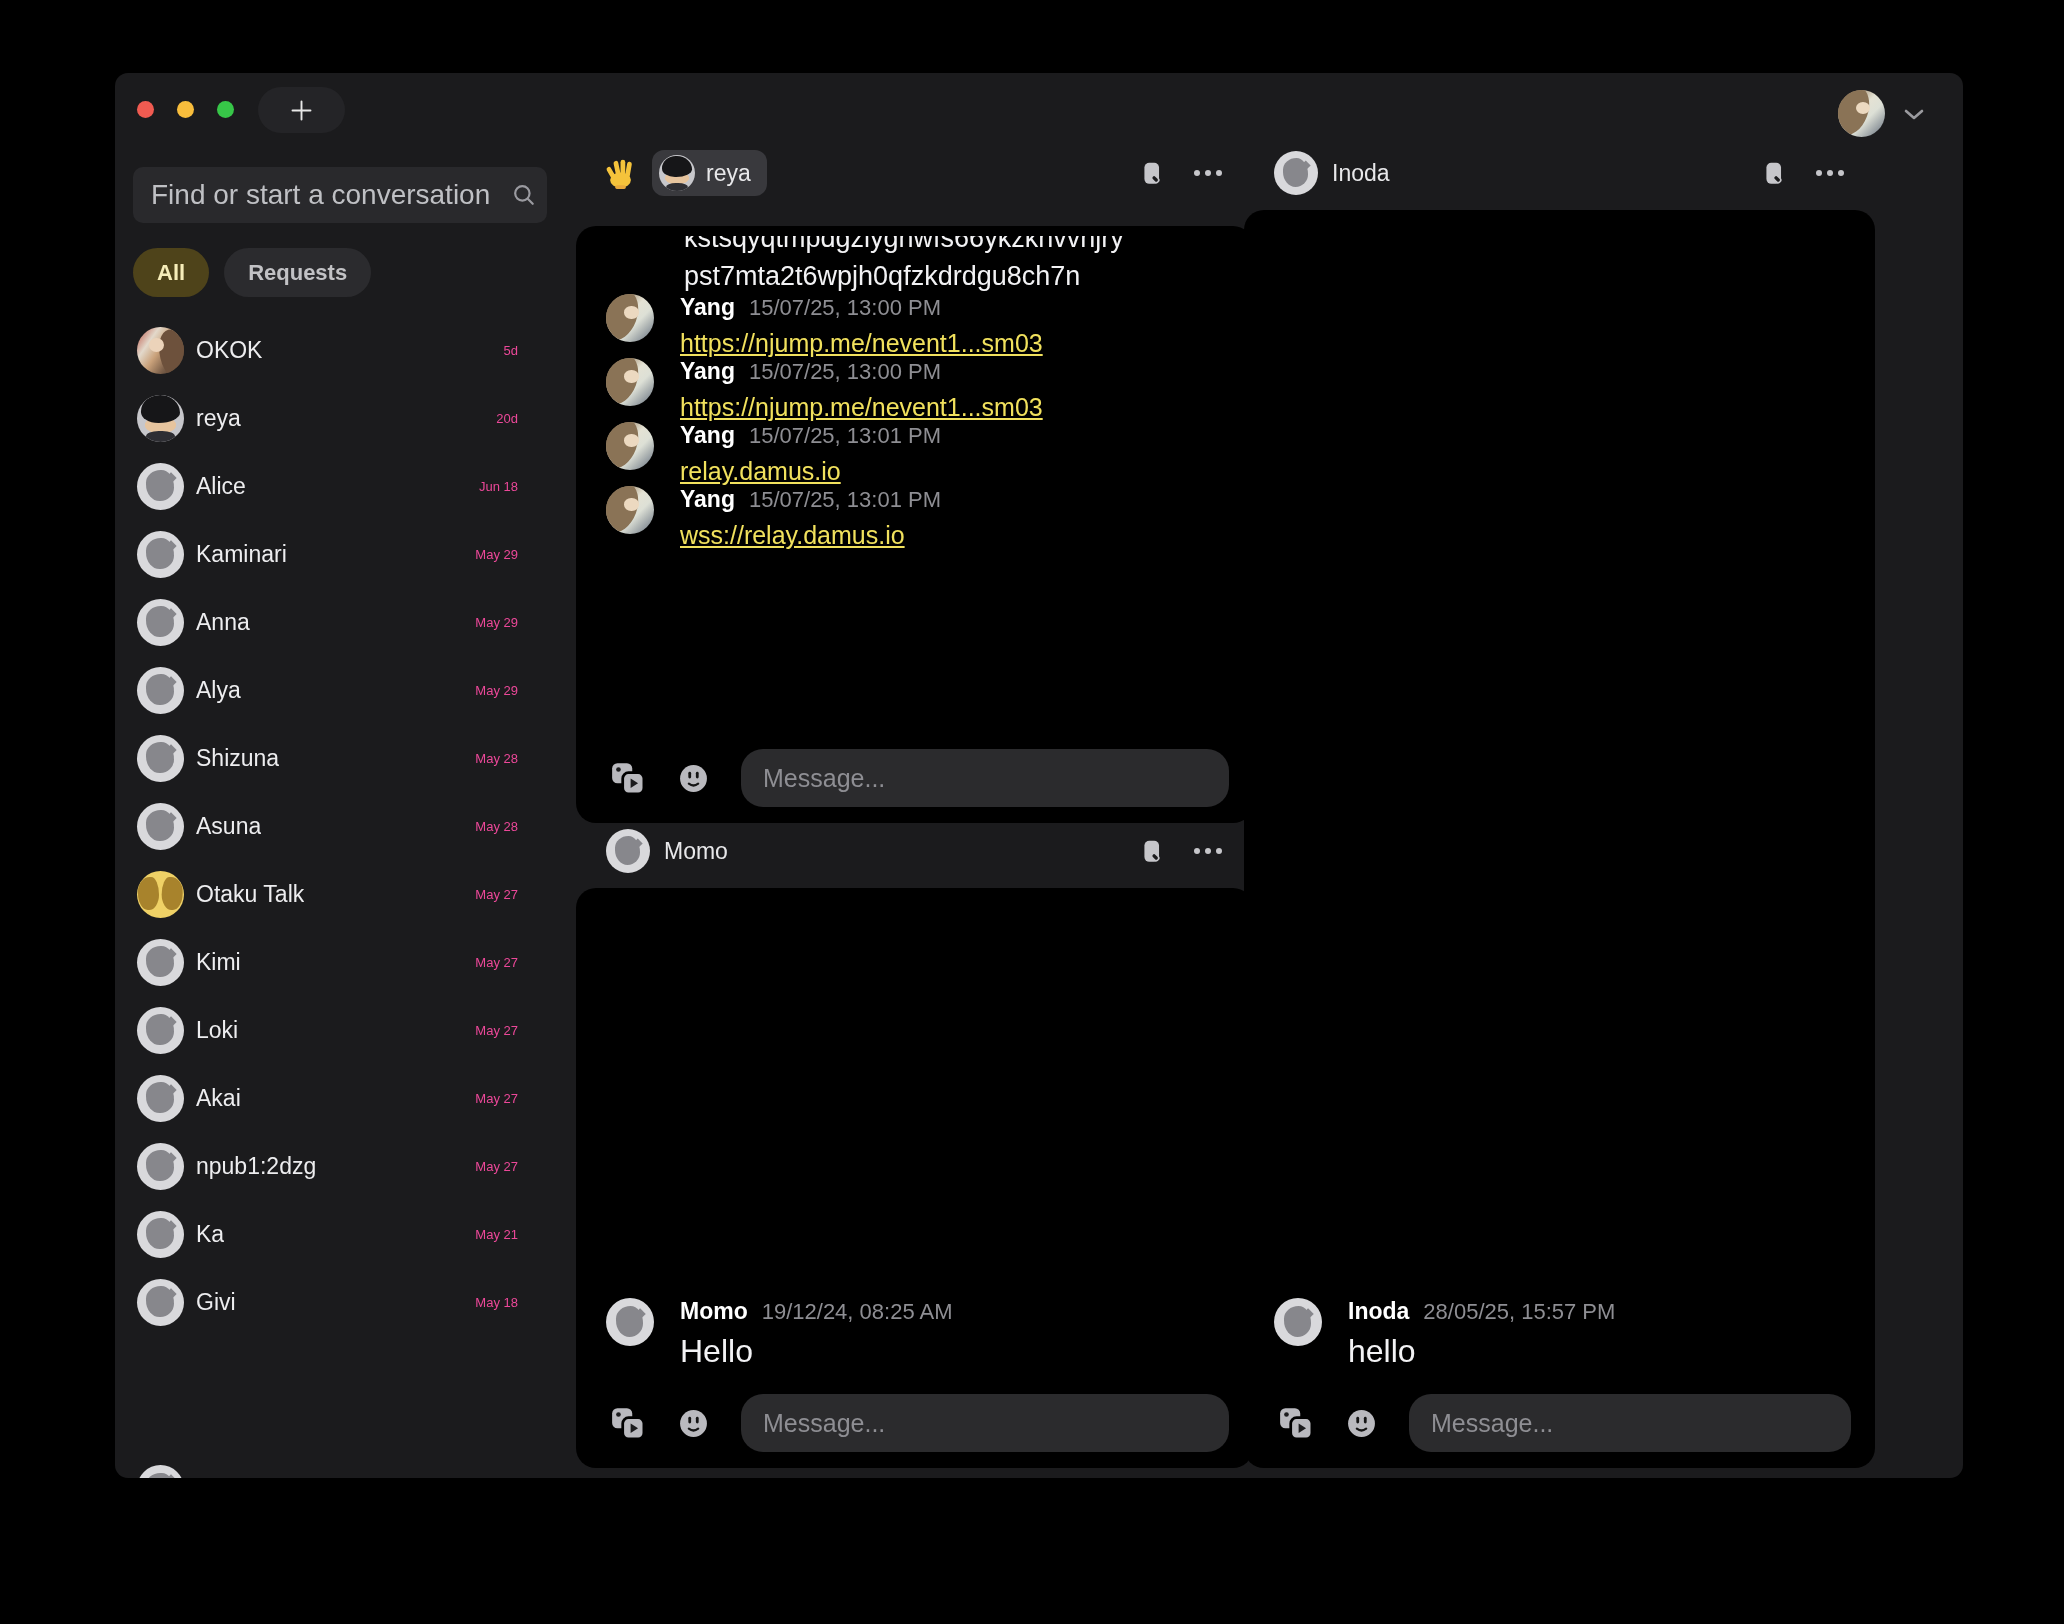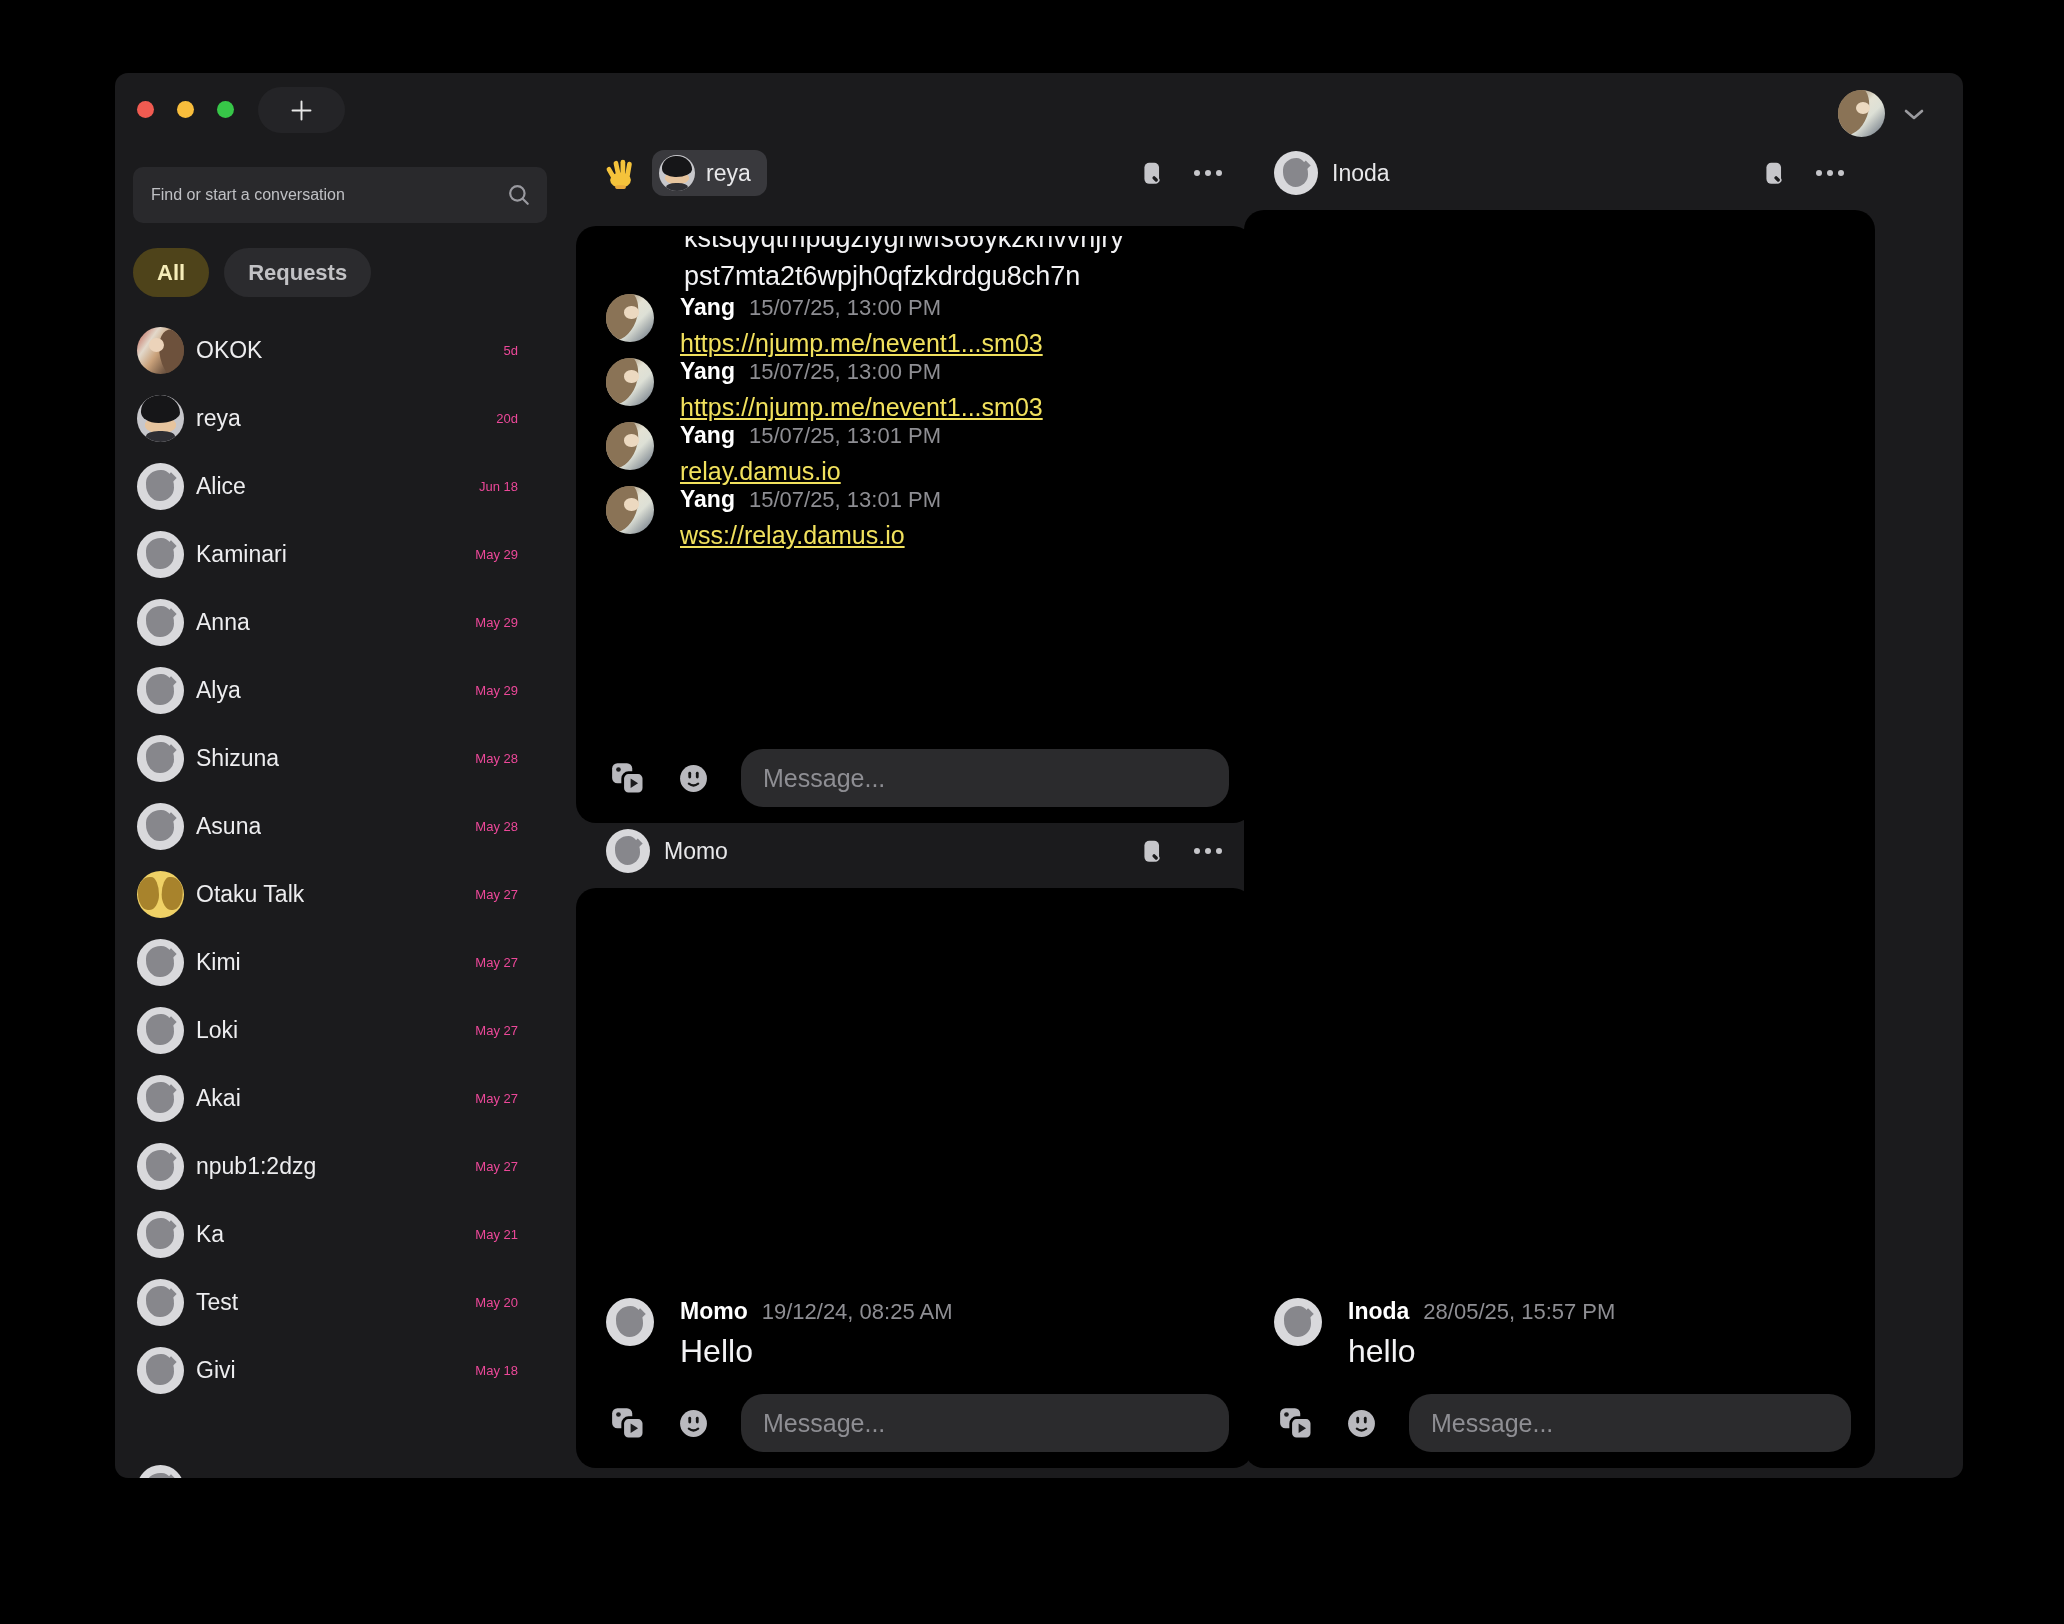--- a/index.html
+++ b/index.html
@@ -14,21 +14,21 @@
   .lights{position:absolute;left:22px;top:28px;display:flex;gap:23px;}
   .light{width:17px;height:17px;border-radius:50%;}
   .light.red{background:#f05b51;}
   .light.yellow{background:#f8bd3c;}
   .light.green{background:#37c648;}
   .newchat{position:absolute;left:143px;top:14px;width:87px;height:46px;border-radius:23px;
            background:#242427;display:flex;align-items:center;justify-content:center;cursor:pointer;}
   .search{position:absolute;left:18px;top:94px;width:414px;height:56px;border-radius:10px;
           background:#29292c;display:flex;align-items:center;}
   .search input{flex:1;background:transparent;border:none;outline:none;color:#e8e8ea;
-                font-size:16px;padding:0 0 0 18px;font-family:inherit;}
+                font-size:28px;padding:0 0 0 18px;font-family:inherit;}
   .search input::placeholder{color:#bfc0c4;}
   .search .sicon{margin-right:16px;display:flex;}
   .chips{position:absolute;left:18px;top:175px;display:flex;gap:15px;}
   .chip{height:49px;border-radius:25px;display:flex;align-items:center;justify-content:center;
         font-size:22px;font-weight:700;padding:0 24px;cursor:pointer;}
   .chip.active{background:#4e431a;color:#f6edb9;}
   .chip.plain{background:#2b2b2e;color:#c2c2c5;}
   .convlist{position:absolute;left:0;top:243px;width:432px;}
   .row{height:68px;display:flex;align-items:center;padding:0 29px 0 22px;cursor:pointer;}
   .row .name{margin-left:12px;font-size:23px;color:#ededef;white-space:nowrap;overflow:hidden;}
@@ -206,25 +206,20 @@
         <div class="name">npub1:2dzg</div>
         <div class="date">May 27</div>
       </div>
       <div class="row">
         <div class="av av-default"></div>
         <div class="name">Ka</div>
         <div class="date">May 21</div>
       </div>
       <div class="row">
         <div class="av av-default"></div>
-        <div class="name">Test</div>
-        <div class="date">May 20</div>
-      </div>
-      <div class="row">
-        <div class="av av-default"></div>
         <div class="name">Givi</div>
         <div class="date">May 18</div>
       </div>
     </div>
 
     <div class="partial">
       <div class="av av-default"></div>
     </div>
   </div>
 

